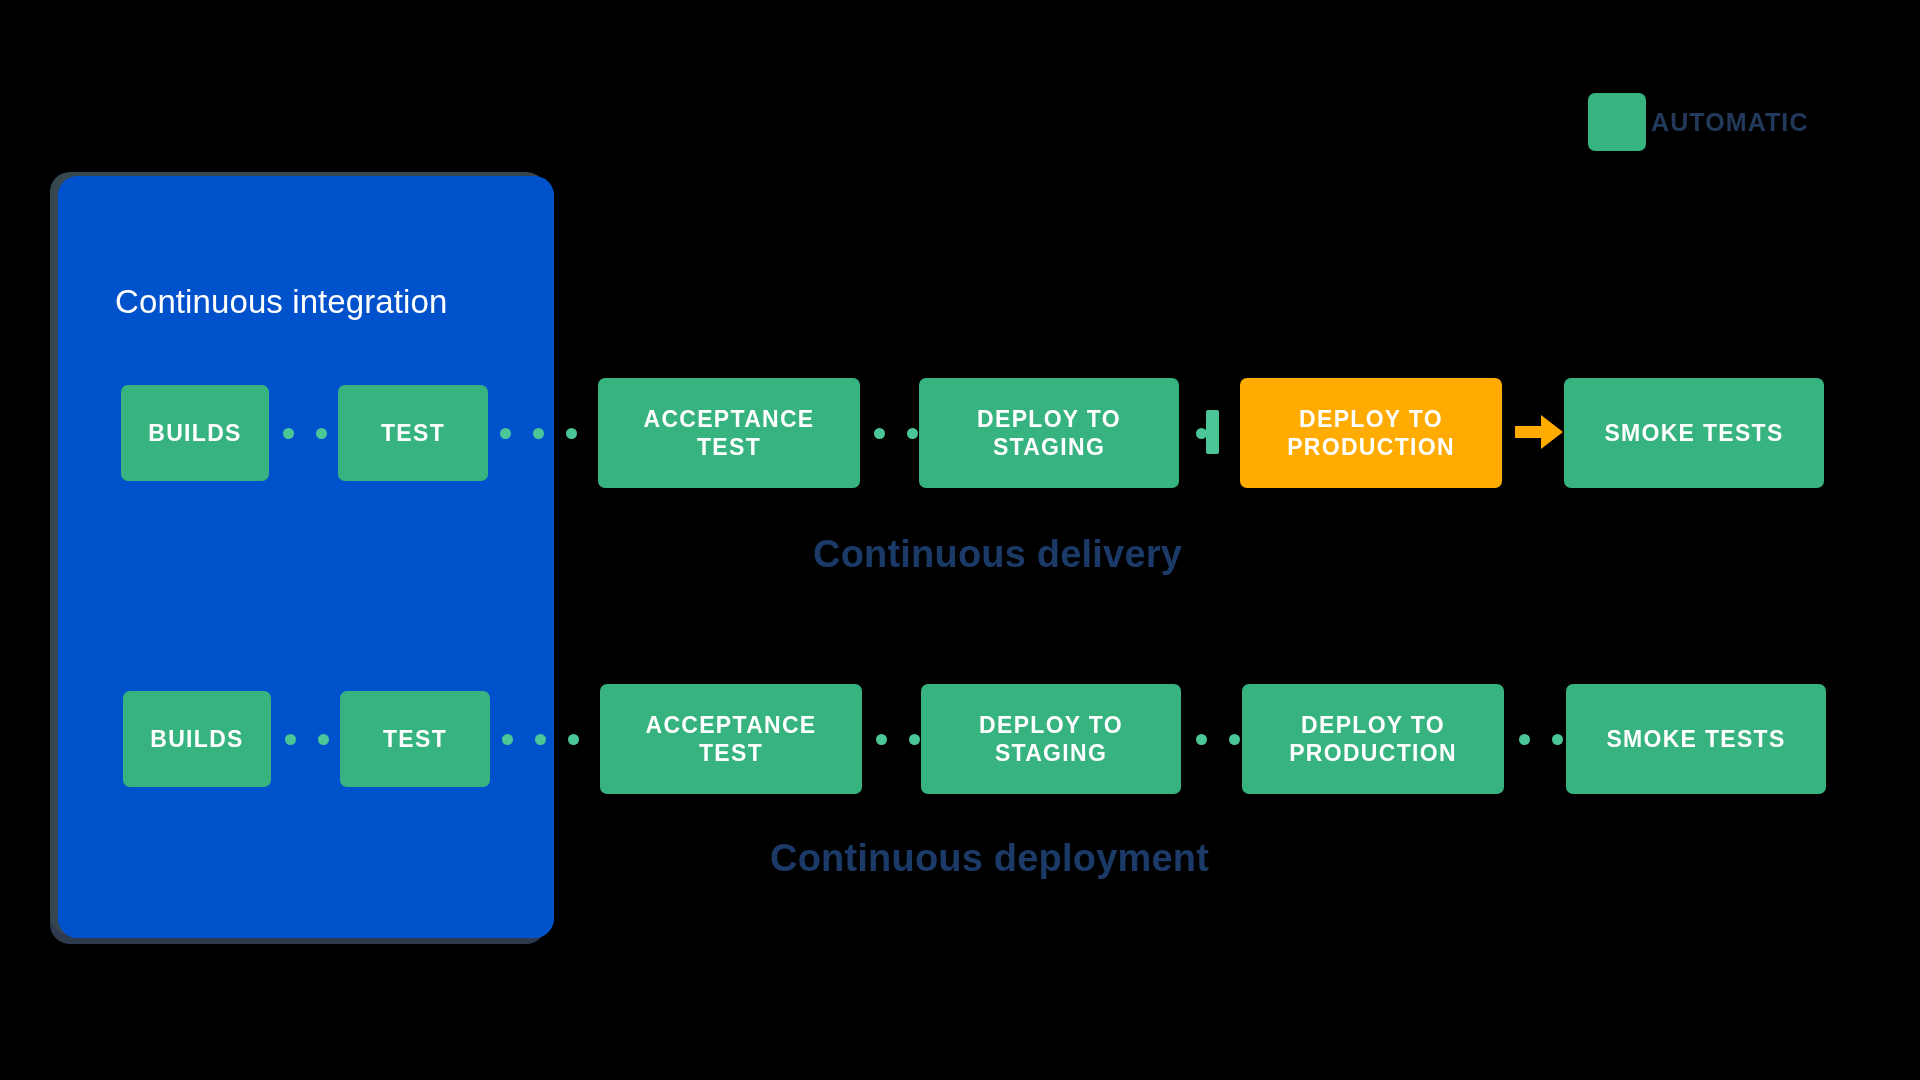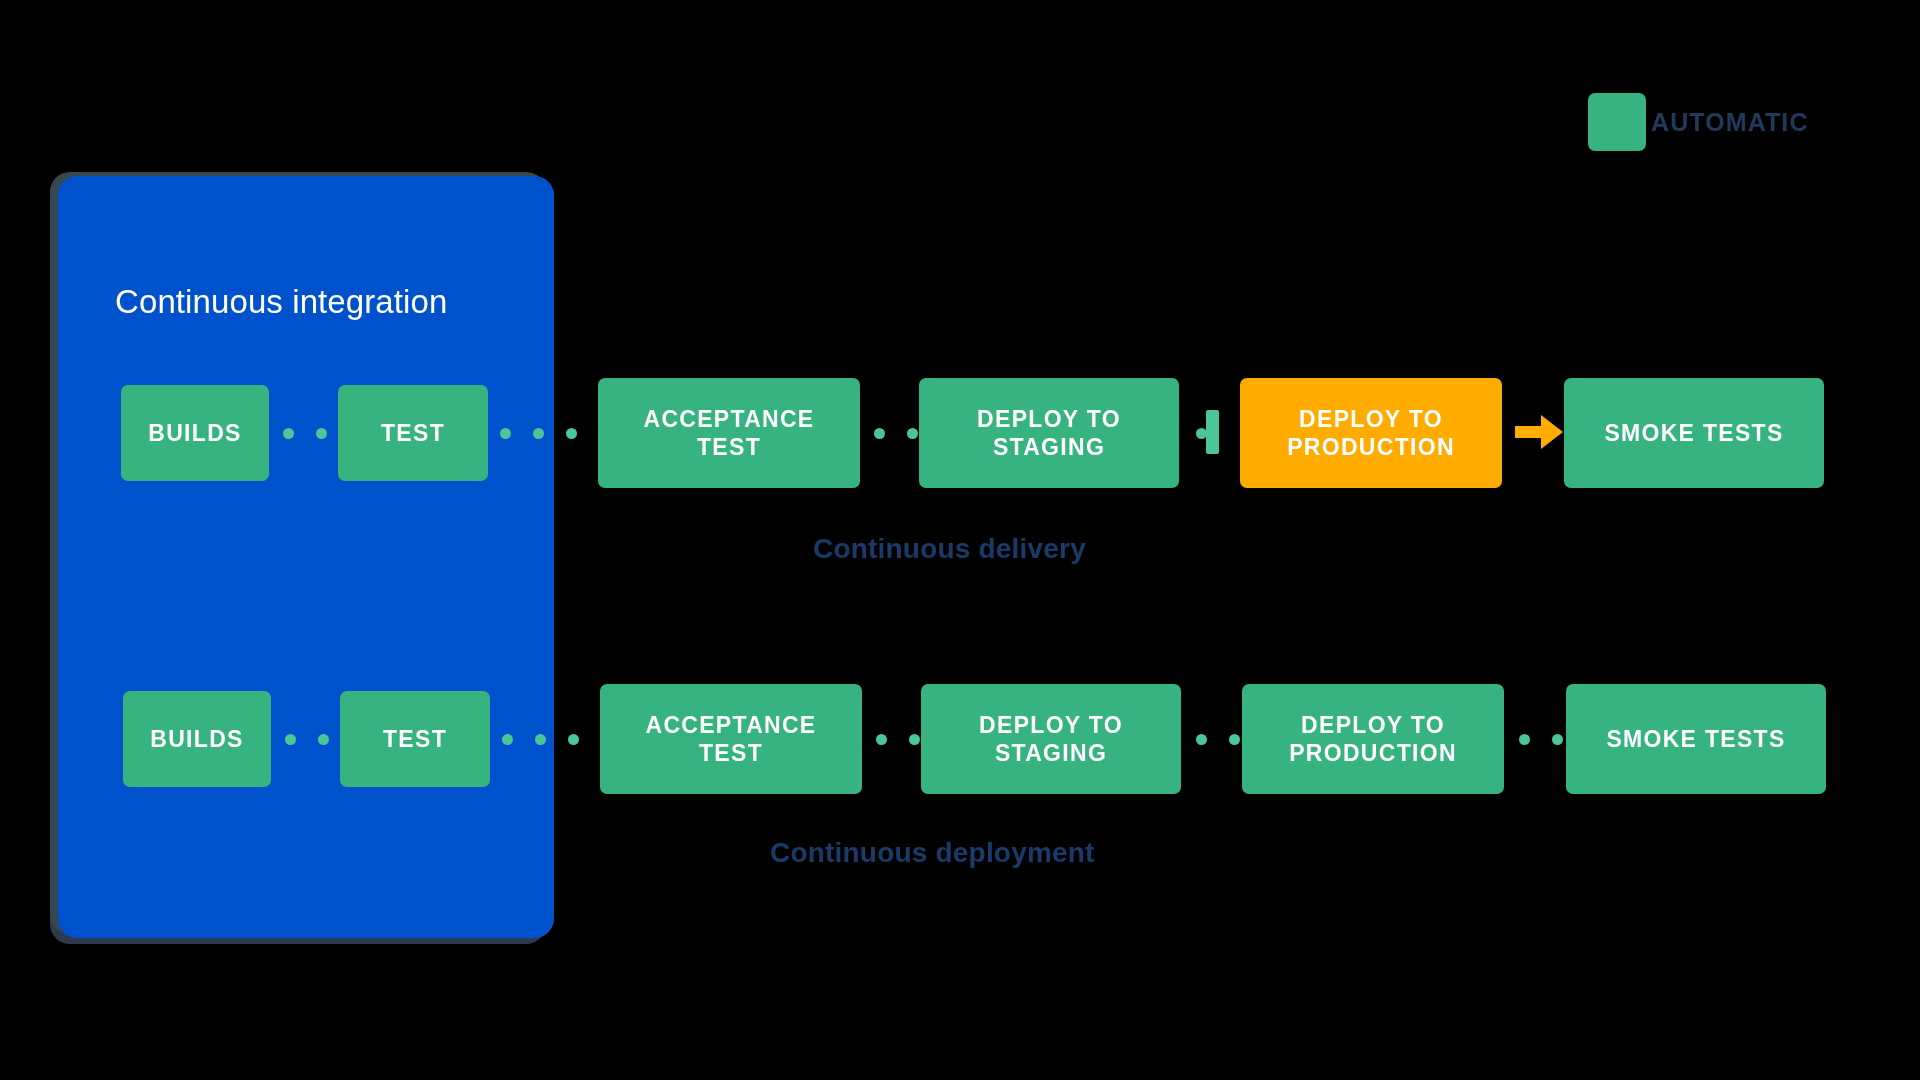--- a/index.html
+++ b/index.html
@@ -144,21 +144,21 @@
     height: 0;
     border-top: 17px solid transparent;
     border-bottom: 17px solid transparent;
     border-left: 22px solid #FFAB00;
   }
 
   
   .row-caption {
     position: absolute;
     color: #1B3A68;
-    font-size: 28px;
+    font-size: 38px;
     font-weight: bold;
     letter-spacing: 0.2px;
     white-space: nowrap;
   }
 </style>
 </head>
 <body>
 
 <div id="canvas">
 

